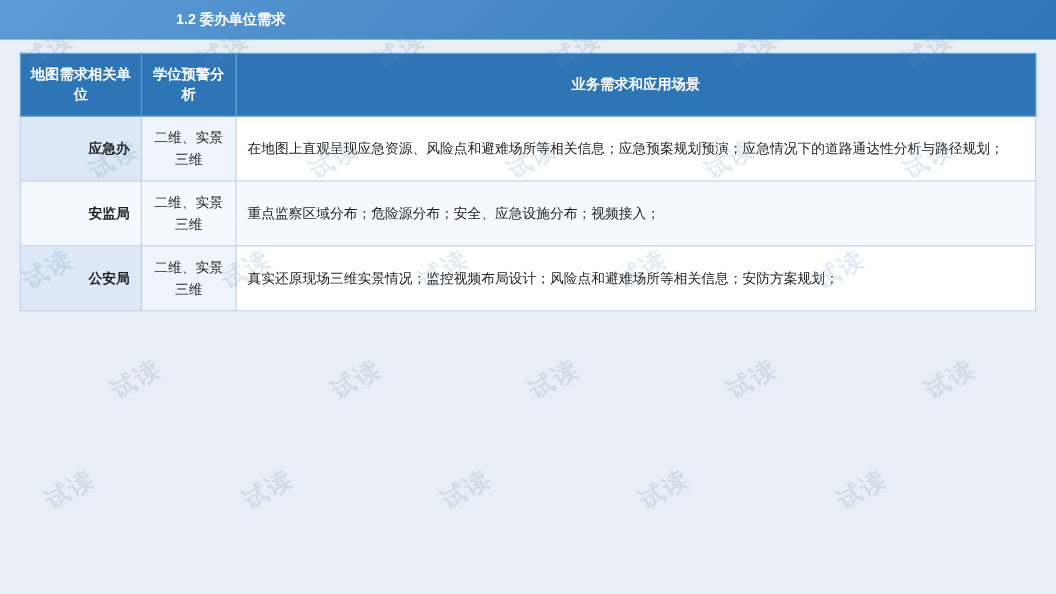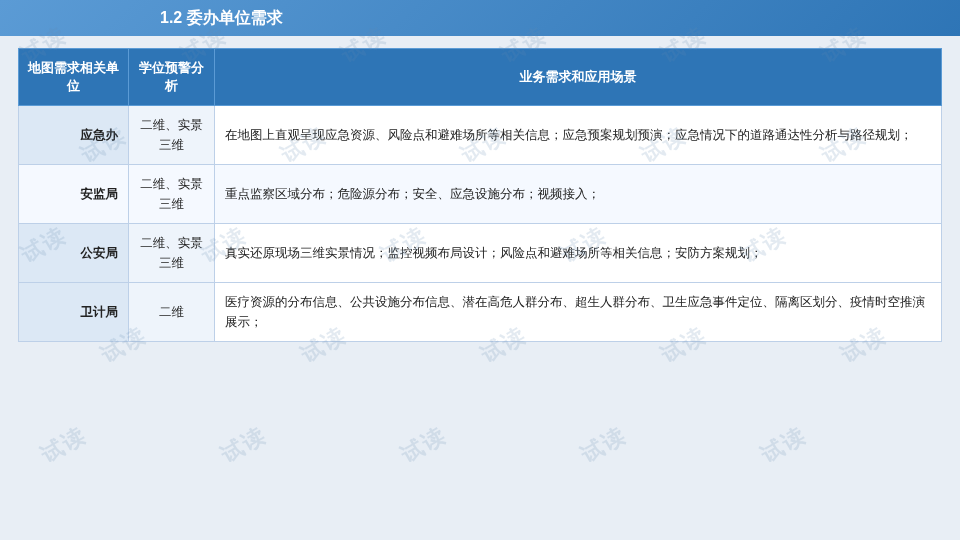--- a/index.html
+++ b/index.html
@@ -34,21 +34,21 @@
     
     .top-bar {
       height: 36px;
       background: linear-gradient(135deg, #5b9bd5 0%, #2e75b6 100%);
       display: flex;
       align-items: center;
       padding-left: 160px;
     }
     .top-bar-title {
       color: #fff;
-      font-size: 16px;
+      font-size: 13px;
       font-weight: bold;
     }
 
     
     .main-content {
       padding: 12px 18px 10px 18px;
     }
 
     
     .data-table {
@@ -134,25 +134,20 @@
         <tr class="row-even">
           <td class="col-unit bold-unit">安监局</td>
           <td class="col-type">二维、实景三维</td>
           <td class="col-business">重点监察区域分布；危险源分布；安全、应急设施分布；视频接入；</td>
         </tr>
         <tr class="row-odd">
           <td class="col-unit">公安局</td>
           <td class="col-type">二维、实景三维</td>
           <td class="col-business">真实还原现场三维实景情况；监控视频布局设计；风险点和避难场所等相关信息；安防方案规划；</td>
         </tr>
-        <tr class="row-odd">
-          <td class="col-unit">卫计局</td>
-          <td class="col-type">二维</td>
-          <td class="col-business">医疗资源的分布信息、公共设施分布信息、潜在高危人群分布、超生人群分布、卫生应急事件定位、隔离区划分、疫情时空推演展示；</td>
-        </tr>
       </tbody>
   </table>
 </div>
 
 <div class="watermark-layer" id="watermark-layer">
     <div class="watermark-item" style="top: 30px; left: 20px;">试读</div>
     <div class="watermark-item" style="top: 30px; left: 180px;">试读</div>
     <div class="watermark-item" style="top: 30px; left: 340px;">试读</div>
     <div class="watermark-item" style="top: 30px; left: 500px;">试读</div>
     <div class="watermark-item" style="top: 30px; left: 660px;">试读</div>

